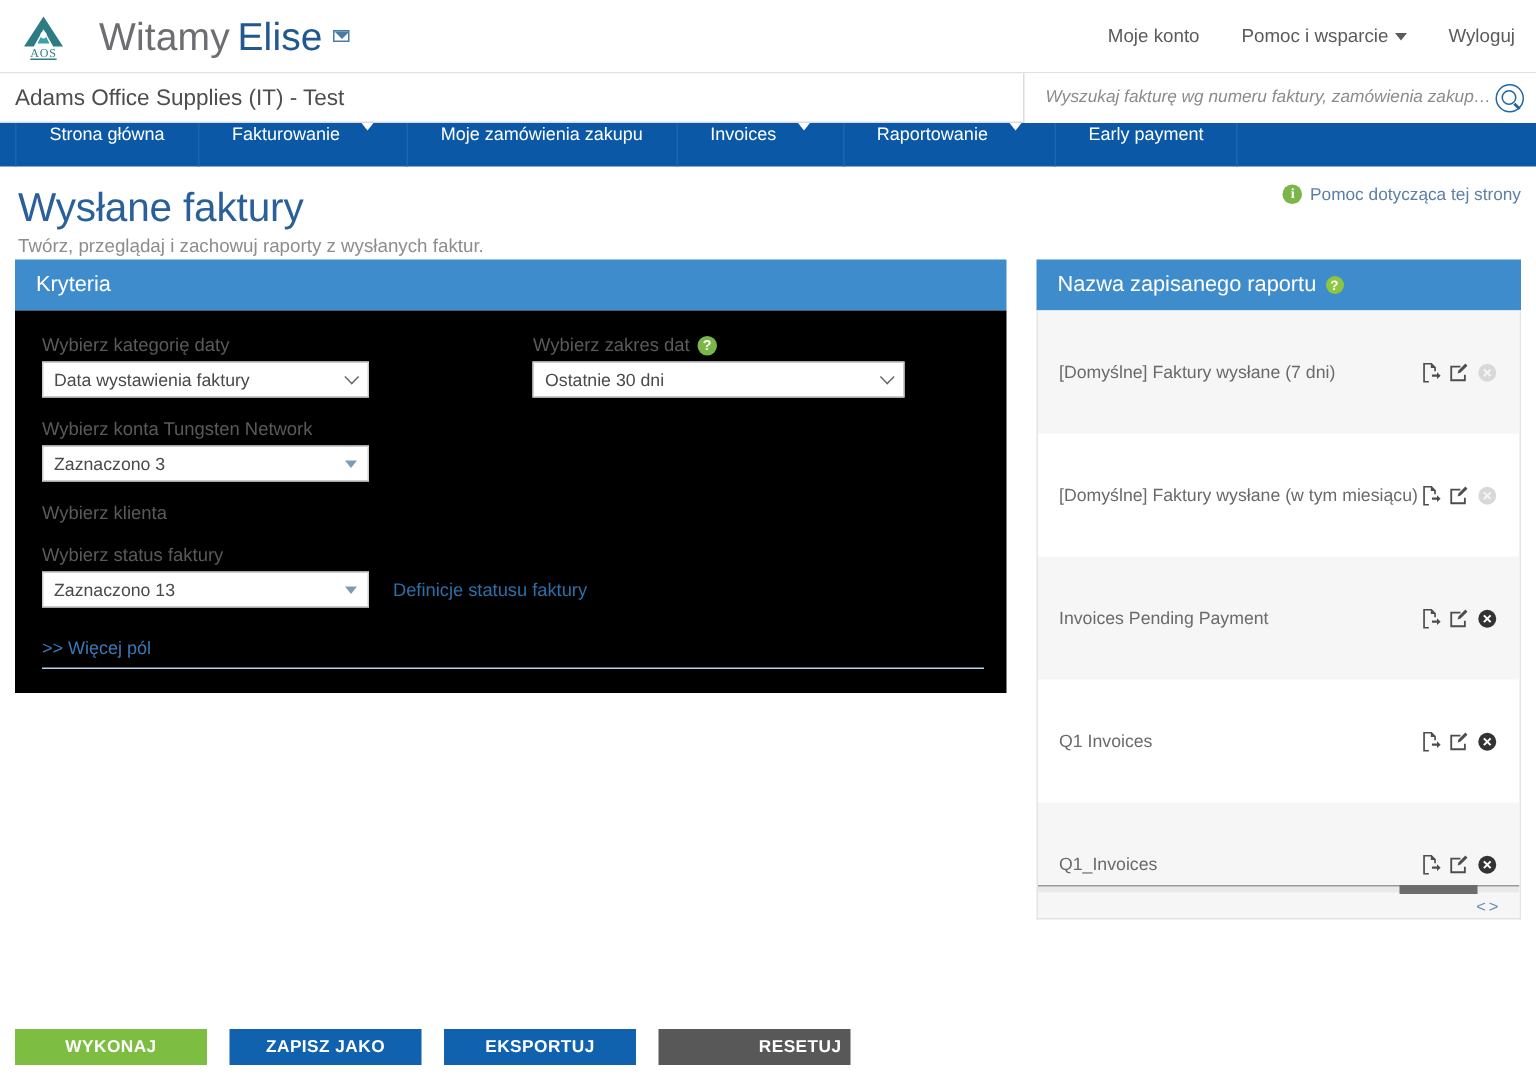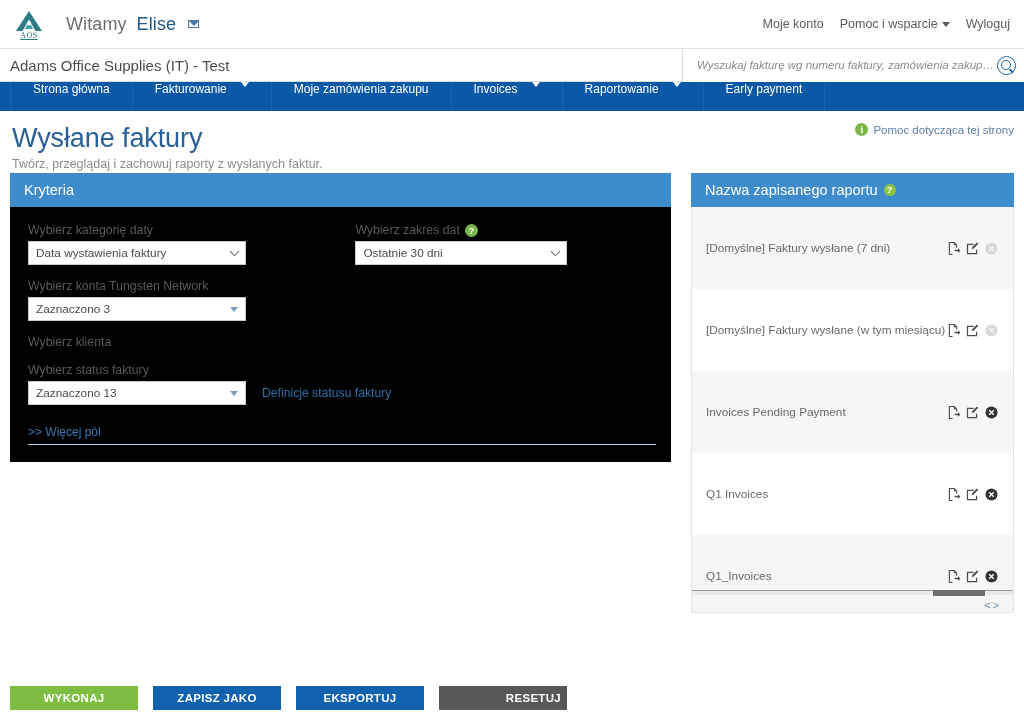--- a/index.html
+++ b/index.html
@@ -33,27 +33,27 @@
   .logo-mark { display:block; }
   .logo-text {
     font-family: "Liberation Serif", serif;
     font-size: 8px;
     letter-spacing: 0.5px;
     color: #2e7c83;
     margin-top: -1px;
     text-decoration: underline;
   }
   .welcome {
-    font-size: 18px;
+    font-size: 26px;
     color: #6d6e71;
     font-weight: 400;
     letter-spacing: 0.1px;
     display: flex;
     align-items: baseline;
-    gap: 10px;
+    gap: 5px;
     margin-left: 8px;
     text-align: right;
   }
   .welcome .name { color: #21588f; }
   .env-icon {
     display: inline-block;
     width: 11px; height: 8px;
     border: 1px solid #4a7ba6;
     position: relative;
     align-self: center;
@@ -66,21 +66,21 @@
     width: 0; height: 0;
     border-left: 5.5px solid transparent;
     border-right: 5.5px solid transparent;
     border-top: 5px solid #4a7ba6;
   }
   .top-links {
     margin-left: auto;
     margin-right: 14px;
     display: flex;
     align-items: center;
-    gap: 16px;
+    gap: 28px;
     font-size: 12.5px;
     color: #5b5b5b;
   }
   .top-links a {
     color: #5b5b5b;
     text-decoration: none;
     display: inline-flex;
     align-items: center;
     gap: 4px;
     white-space: nowrap;
@@ -283,21 +283,21 @@
     display: flex;
     align-items: center;
     padding: 0 22px 0 7px;
     font-size: 11.8px;
     color: #4a4a4a;
     cursor: pointer;
     white-space: nowrap;
     overflow: hidden;
   }
   .sel.w218 { width: 218px; }
-  .sel.w212 { width: 212px; }
+  .sel.w212 { width: 248px; }
   .chev {
     position: absolute;
     right: 7px;
     top: 50%;
     margin-top: -3px;
     width: 7px; height: 7px;
     border-right: 1.6px solid #666;
     border-bottom: 1.6px solid #666;
     transform: translateY(-30%) rotate(45deg);
   }

